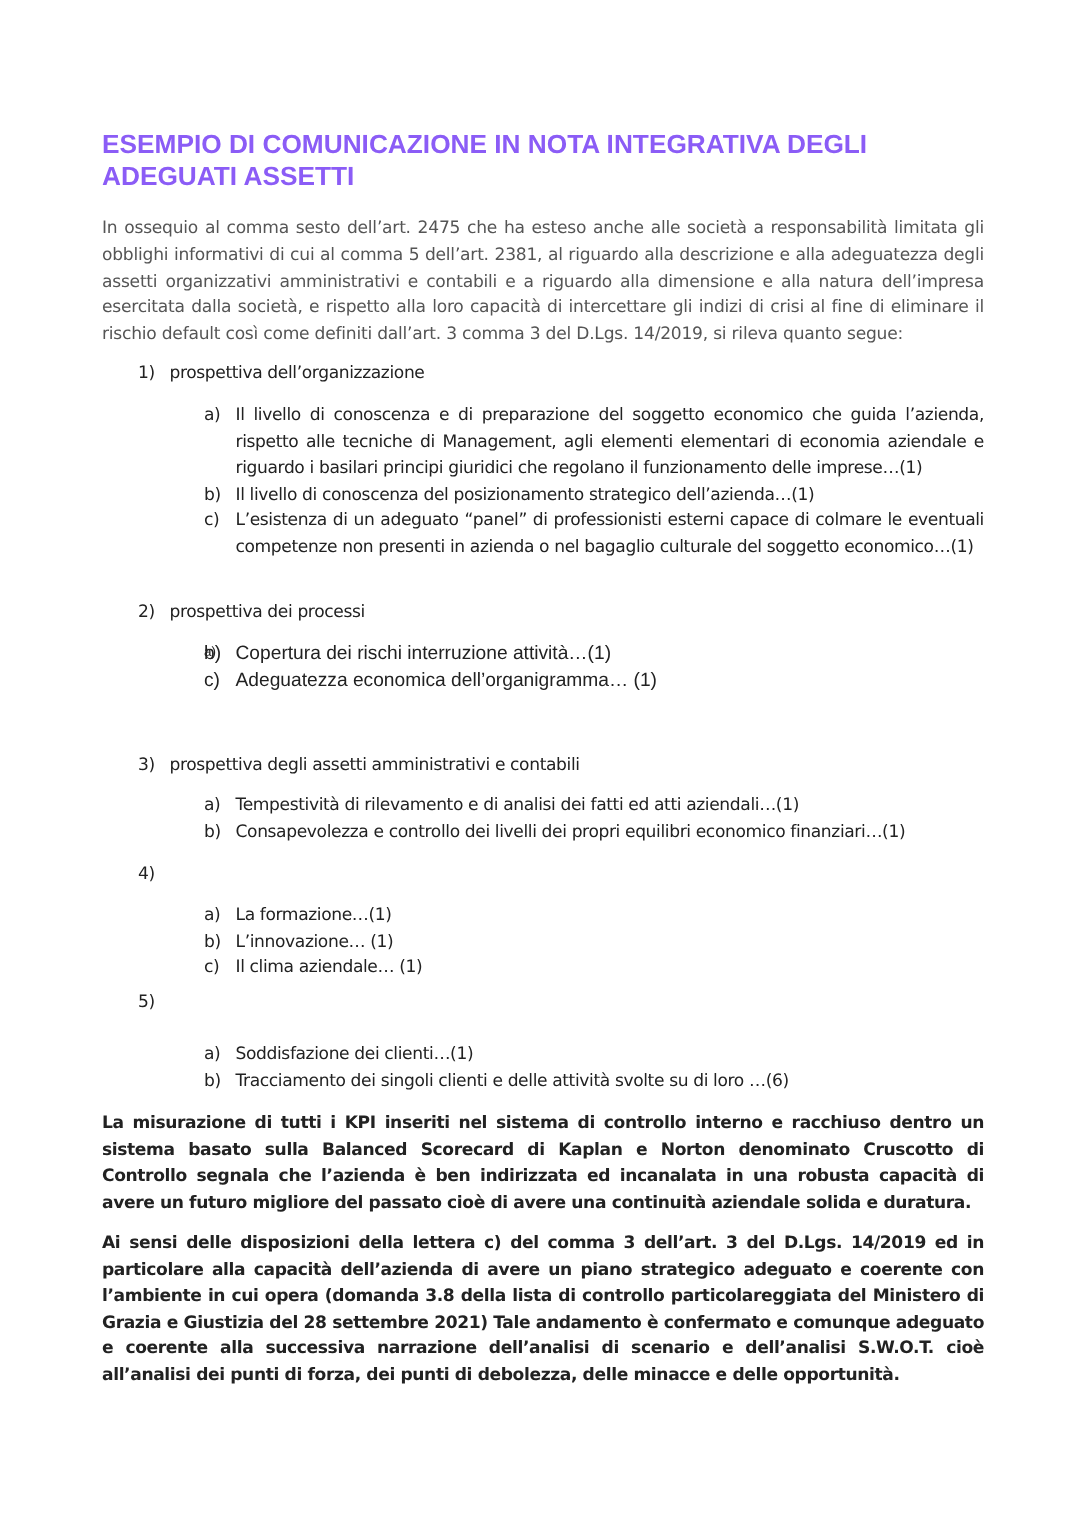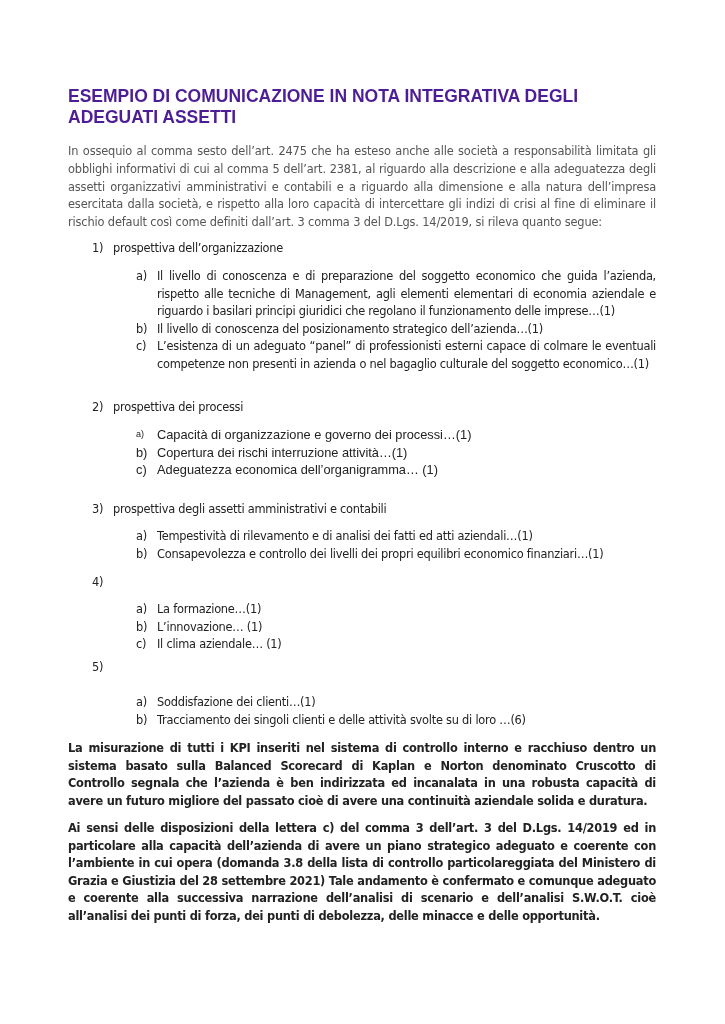--- a/index.html
+++ b/index.html
@@ -1,21 +1,21 @@
 <!DOCTYPE html>
 <html><head>
 <meta charset="utf-8">
 <style>
   html, body { margin: 0; padding: 0; background: #ffffff; }
   body { width: 725px; height: 1024px; position: relative; overflow: hidden; }
   .page { position: absolute; left: 0; top: 0; width: 725px; height: 1024px; background: #fff; }
   .title {
     position: absolute; left: 68px; top: 86px; width: 600px;
     font-family: "Liberation Sans", sans-serif; font-weight: bold;
-    font-size: 17.5px; line-height: 21px; color: #4c1d95; margin: 0;
+    font-size: 17.5px; line-height: 21px; color: #8b5cf6; margin: 0;
   }
   .intro {
     position: absolute; left: 68px; top: 143px; width: 588px;
     font-family: "DejaVu Sans", sans-serif; 
     font-size: 11.4px; line-height: 17.8px; color: #555555;
     text-align: justify; margin: 0; letter-spacing: -0.15px;
   }
   .body-text {
     font-family: "DejaVu Sans", sans-serif; font-size: 11.4px;
     line-height: 17.6px; color: #222222; letter-spacing: -0.25px;
@@ -51,21 +51,21 @@
     <li><span class="let">c)</span><span>L’esistenza di un adeguato “panel” di professionisti esterni capace di colmare le eventuali competenze non presenti in azienda o nel bagaglio culturale del soggetto economico…(1)</span></li>
   </ul>
 
   <div class="sec body-text" style="top:399px;">
     <p class="sec-head">
       <span class="num">2)</span>
       <span>prospettiva dei processi</span>
     </p>
   </div>
   <ul class="sub body-text arial" style="top:426px;">
-    <li><span class="let small">a)</span><span>Capacità di organizzazione e governo dei processi…(1)</span></li>
+    <li><span class="let small">a)</span></li>
     <li><span class="let">b)</span><span>Copertura dei rischi interruzione attività…(1)</span></li>
     <li><span class="let">c)</span><span>Adeguatezza economica dell’organigramma… (1)</span></li>
   </ul>
 
   <div class="sec body-text" style="top:501px;">
     <p class="sec-head">
       <span class="num">3)</span>
       <span>prospettiva degli assetti amministrativi e contabili</span>
     </p>
   </div>

